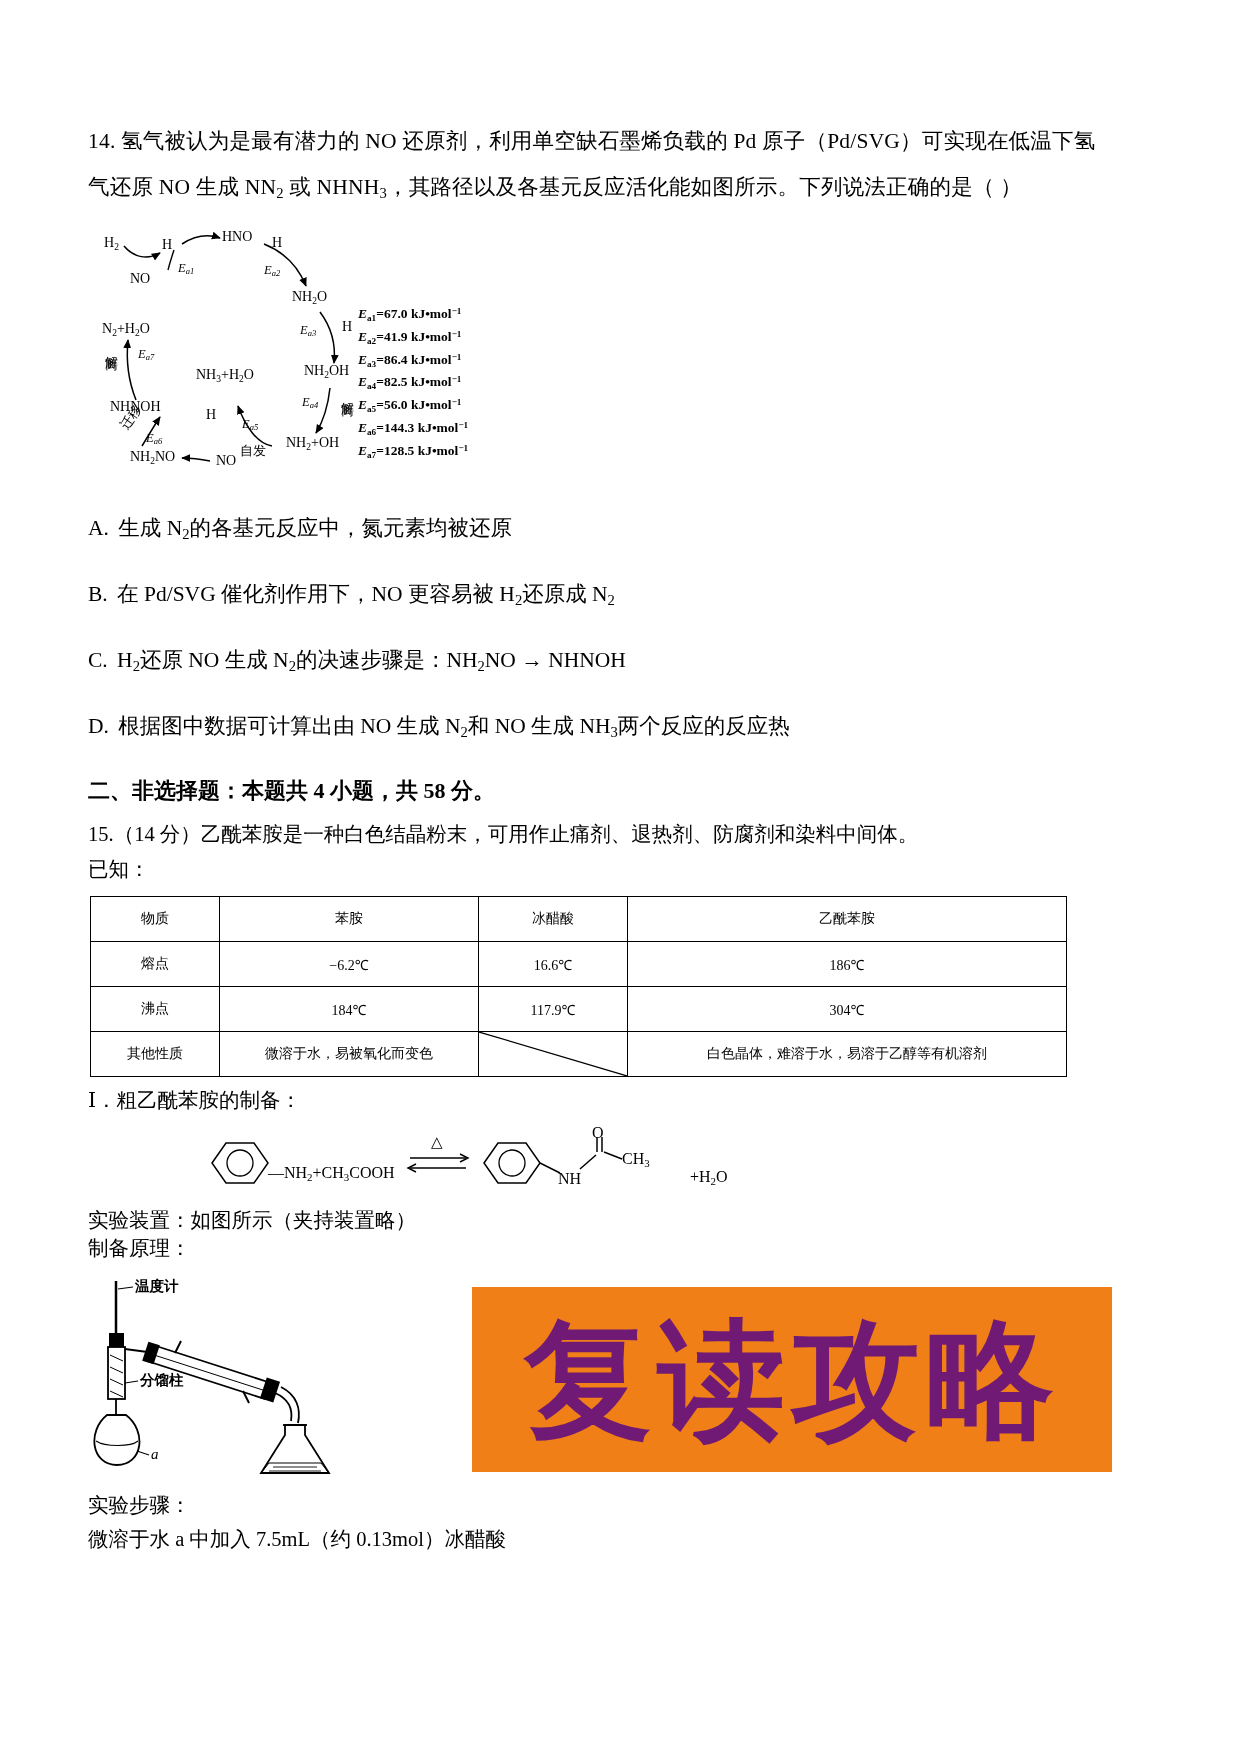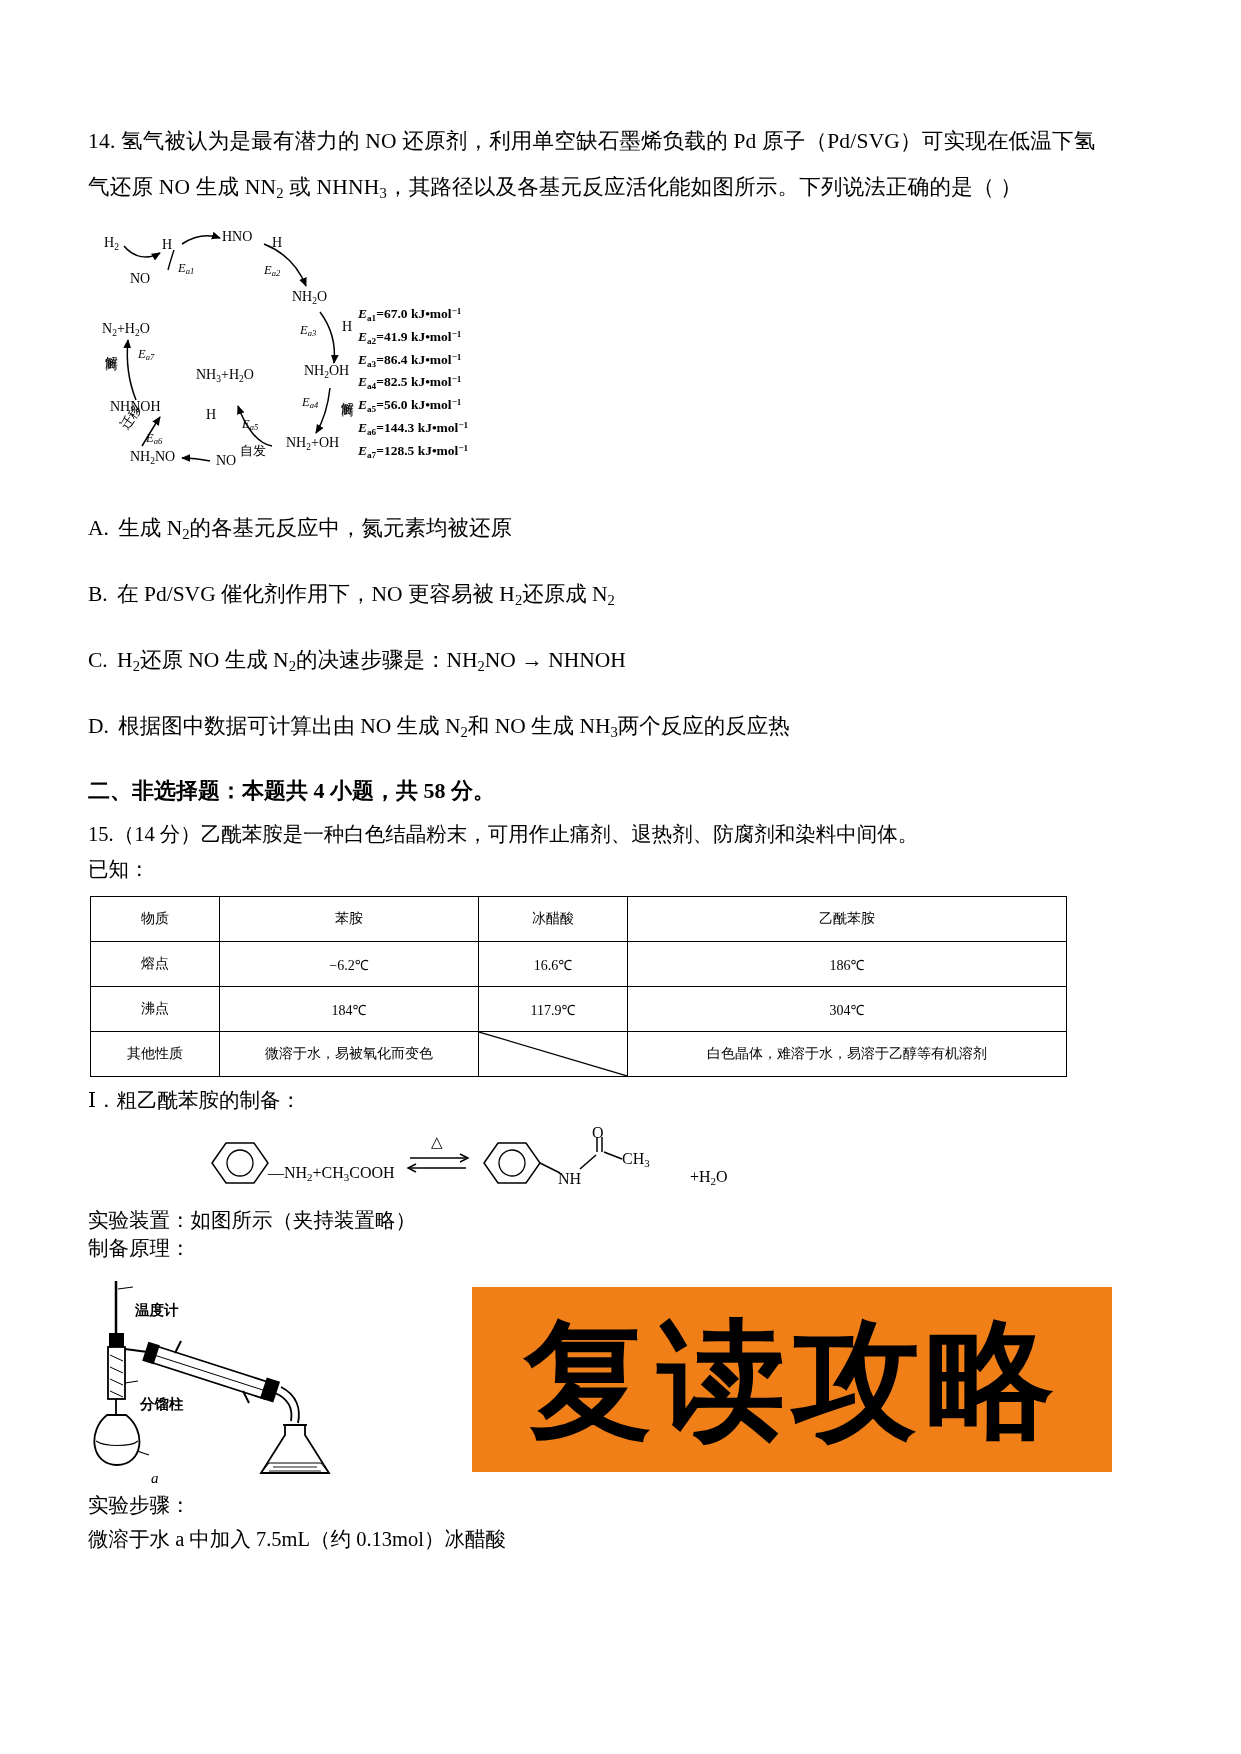--- a/index.html
+++ b/index.html
@@ -165,21 +165,20 @@
     margin-left: 5px;
     margin-top: 10px;
   }
   .app-fig .t {
     position: absolute;
     font-family: "Liberation Sans", sans-serif;
     font-size: 14.5px;
     font-weight: bold;
     white-space: nowrap;
     line-height: 1;
-    margin-top: 24px;
   }
   .app-fig .ital {
     font-family: "Liberation Serif", serif;
     font-weight: normal;
     font-style: italic;
     font-size: 15px;
   }
 
   
   .watermark {
@@ -190,21 +189,21 @@
     height: 185px;
     background: #F07F17;
     display: flex;
     align-items: center;
     justify-content: center;
   }
   .watermark span {
     font-family: "Liberation Sans", "DejaVu Sans", sans-serif;
     font-size: 128px;
     font-weight: bold;
-    color: #000000;
+    color: #701a75;
     letter-spacing: 6px;
     line-height: 1;
   }
 </style>
 </head>
 <body>
 
 <div class="page">
   <div class="content">
 

